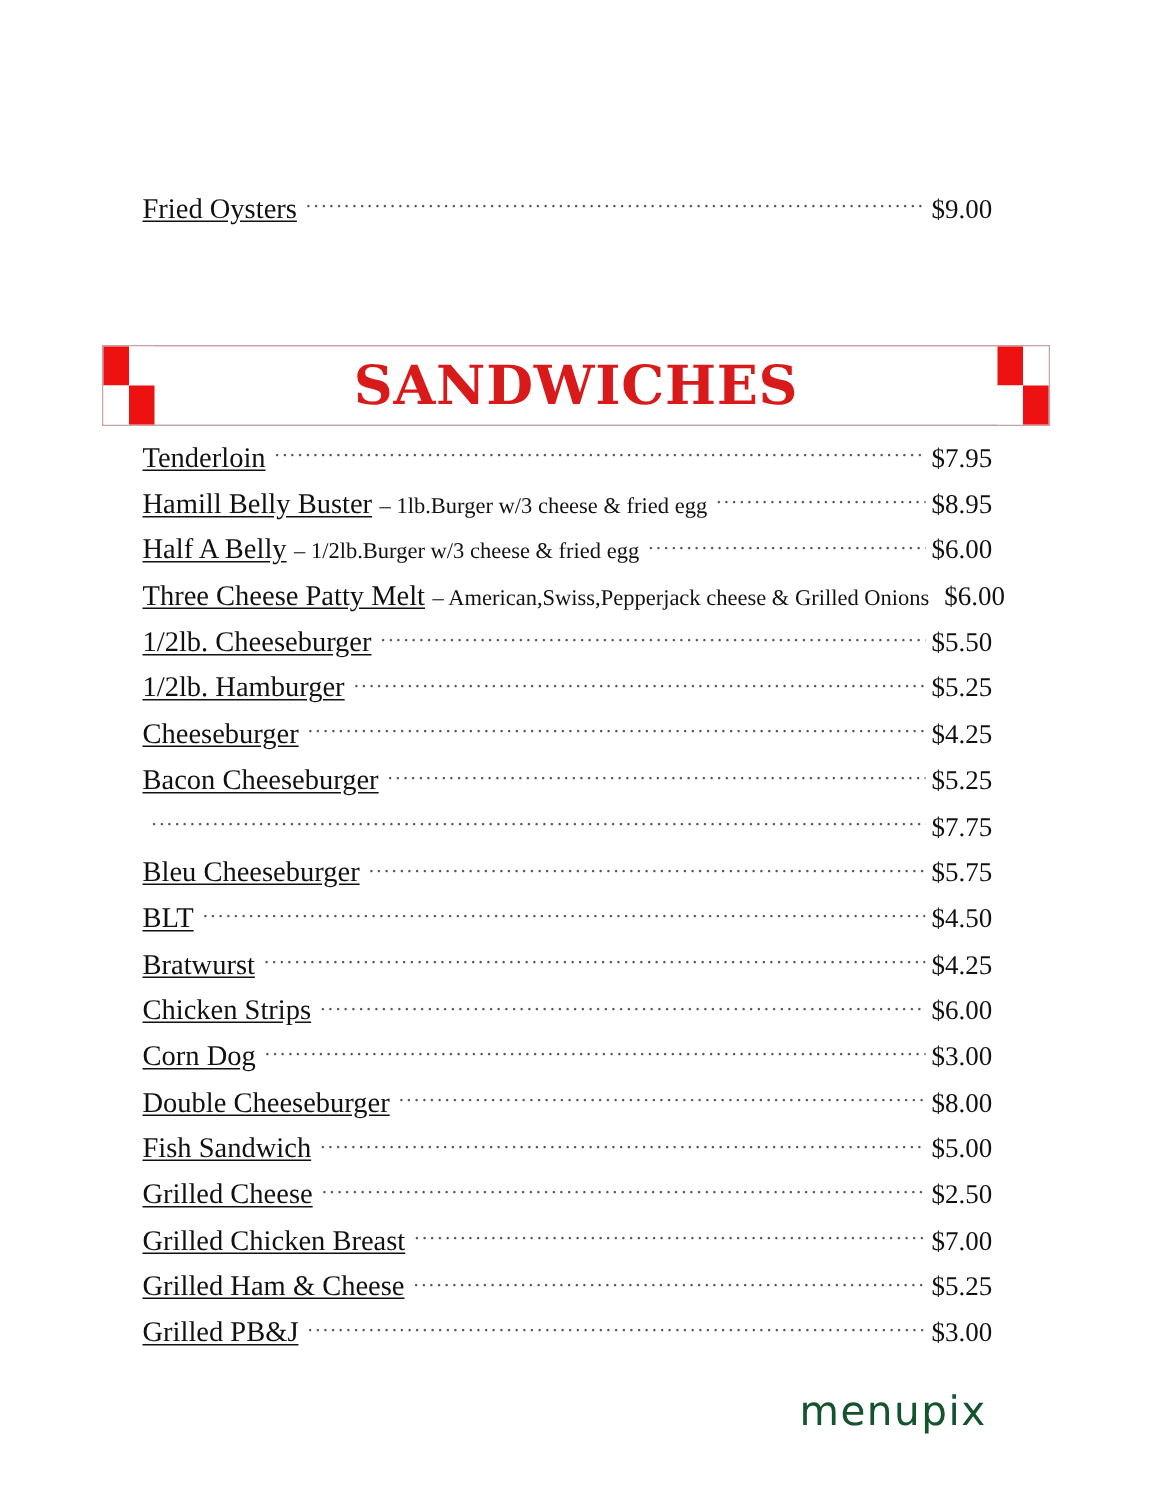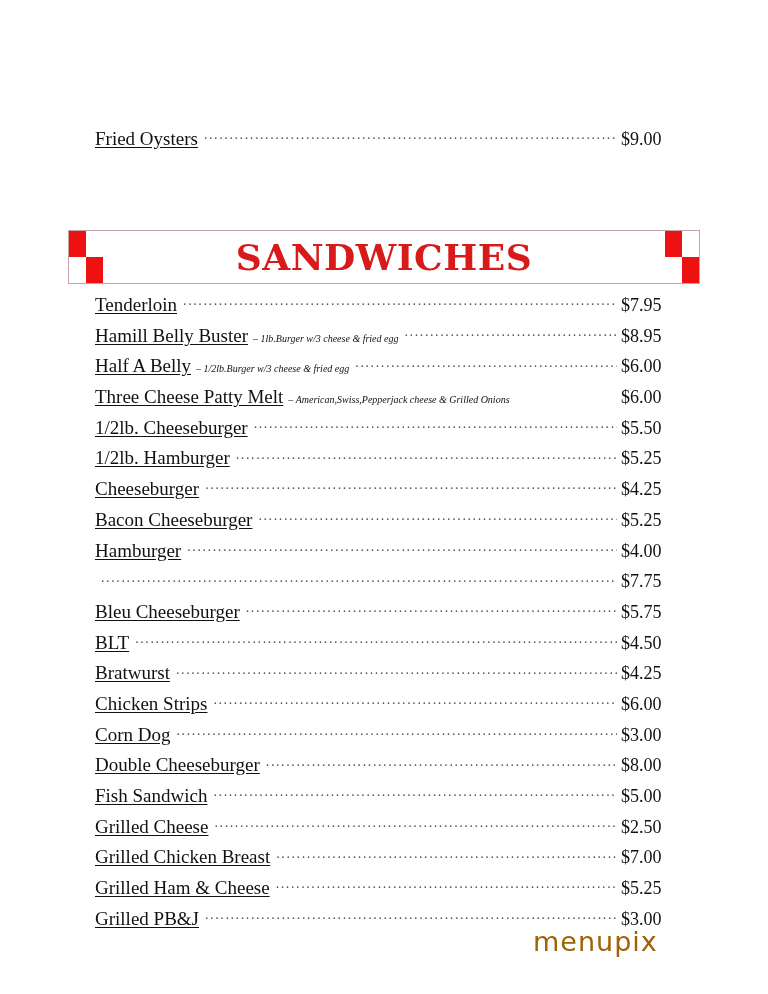--- a/index.html
+++ b/index.html
@@ -92,22 +92,21 @@
     height: 30.7px;
     white-space: nowrap;
     font-size: 19px;
   }
   .item-name {
     text-decoration: underline;
     text-underline-offset: 2px;
     flex: 0 0 auto;
   }
   .item-desc {
-    font-style: italic;
-    font-size: 10px;
+    font-size: 15px;
     flex: 0 0 auto;
     padding-left: 5px;
   }
   .leader {
     flex: 1 1 auto;
     overflow: hidden;
     margin: 0 4px 0 6px;
     position: relative;
     height: 1em;
   }
@@ -131,21 +130,21 @@
   }
 
   
   .watermark {
     position: absolute;
     left: 533px;
     top: 896px;
     font-family: "DejaVu Sans", "Liberation Sans", sans-serif;
     font-size: 27px;
     letter-spacing: 1px;
-    color: #a16207;
+    color: #14532d;
     user-select: none;
   }
 </style>
 </head>
 <body>
 
 <div class="page">
 
   <div class="group-top">
       <div class="menu-row">
@@ -209,25 +208,20 @@
         <span class="item-name">Cheeseburger</span>
         <span class="leader"></span>
         <span class="price">$4.25</span>
       </div>
       <div class="menu-row">
         <span class="item-name">Bacon Cheeseburger</span>
         <span class="leader"></span>
         <span class="price">$5.25</span>
       </div>
       <div class="menu-row">
-        <span class="item-name">Hamburger</span>
-        <span class="leader"></span>
-        <span class="price">$4.00</span>
-      </div>
-      <div class="menu-row">
         <span class="leader"></span>
         <span class="price">$7.75</span>
       </div>
       <div class="menu-row">
         <span class="item-name">Bleu Cheeseburger</span>
         <span class="leader"></span>
         <span class="price">$5.75</span>
       </div>
       <div class="menu-row">
         <span class="item-name">BLT</span>

